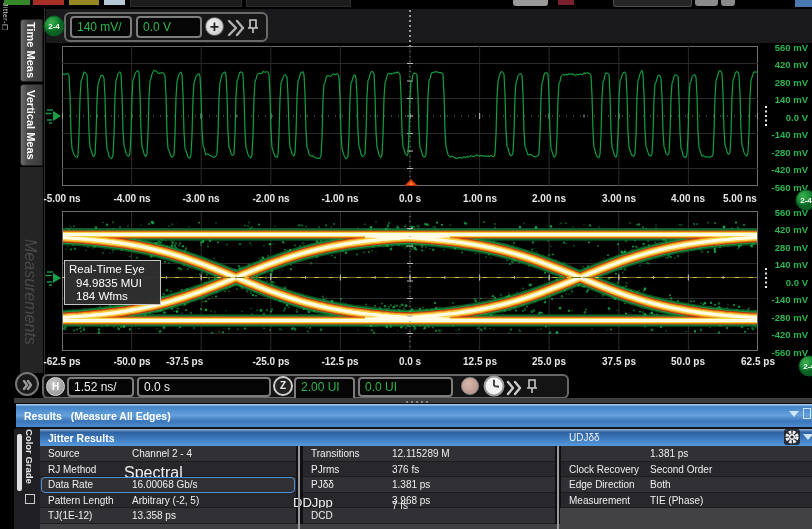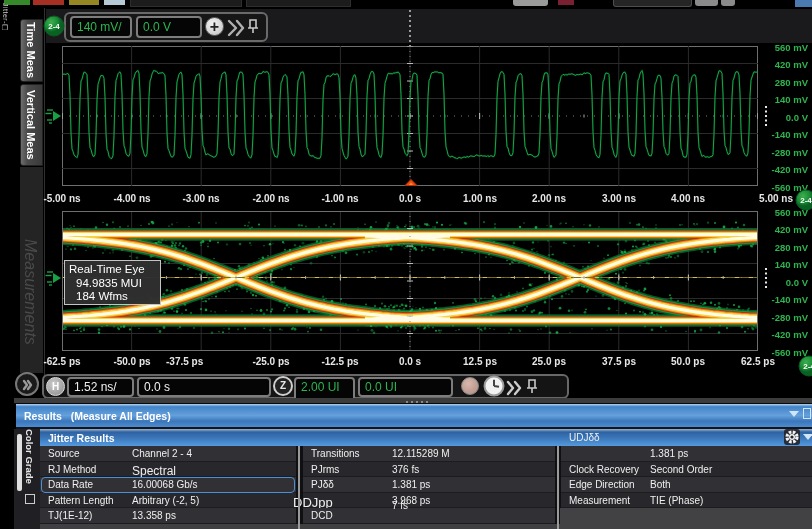--- a/index.html
+++ b/index.html
@@ -148,21 +148,21 @@
 <div style="position:absolute;left:27px;top:193px;width:70px;text-align:center;font-size:10px;font-weight:bold;color:#e6e6e6">-5.00 ns</div>
 <div style="position:absolute;left:97px;top:193px;width:70px;text-align:center;font-size:10px;font-weight:bold;color:#e6e6e6">-4.00 ns</div>
 <div style="position:absolute;left:166px;top:193px;width:70px;text-align:center;font-size:10px;font-weight:bold;color:#e6e6e6">-3.00 ns</div>
 <div style="position:absolute;left:236px;top:193px;width:70px;text-align:center;font-size:10px;font-weight:bold;color:#e6e6e6">-2.00 ns</div>
 <div style="position:absolute;left:305px;top:193px;width:70px;text-align:center;font-size:10px;font-weight:bold;color:#e6e6e6">-1.00 ns</div>
 <div style="position:absolute;left:375px;top:193px;width:70px;text-align:center;font-size:10px;font-weight:bold;color:#e6e6e6">0.0 s</div>
 <div style="position:absolute;left:445px;top:193px;width:70px;text-align:center;font-size:10px;font-weight:bold;color:#e6e6e6">1.00 ns</div>
 <div style="position:absolute;left:514px;top:193px;width:70px;text-align:center;font-size:10px;font-weight:bold;color:#e6e6e6">2.00 ns</div>
 <div style="position:absolute;left:584px;top:193px;width:70px;text-align:center;font-size:10px;font-weight:bold;color:#e6e6e6">3.00 ns</div>
 <div style="position:absolute;left:653px;top:193px;width:70px;text-align:center;font-size:10px;font-weight:bold;color:#e6e6e6">4.00 ns</div>
-<div style="position:absolute;left:723px;top:193px;width:70px;text-align:right;font-size:10px;font-weight:bold;color:#e6e6e6">5.00 ns</div>
+<div style="position:absolute;left:723px;top:193px;width:70px;text-align:left;font-size:10px;font-weight:bold;color:#e6e6e6">5.00 ns</div>
 <div style="position:absolute;left:760px;top:41.5px;width:48px;text-align:right;font-size:9.5px;font-weight:bold;color:#2db54f">560 mV</div>
 <div style="position:absolute;left:760px;top:59.0px;width:48px;text-align:right;font-size:9.5px;font-weight:bold;color:#2db54f">420 mV</div>
 <div style="position:absolute;left:760px;top:76.5px;width:48px;text-align:right;font-size:9.5px;font-weight:bold;color:#2db54f">280 mV</div>
 <div style="position:absolute;left:760px;top:94.0px;width:48px;text-align:right;font-size:9.5px;font-weight:bold;color:#2db54f">140 mV</div>
 <div style="position:absolute;left:760px;top:111.5px;width:48px;text-align:right;font-size:9.5px;font-weight:bold;color:#2db54f">0.0 V</div>
 <div style="position:absolute;left:760px;top:129.0px;width:48px;text-align:right;font-size:9.5px;font-weight:bold;color:#2db54f">-140 mV</div>
 <div style="position:absolute;left:760px;top:146.5px;width:48px;text-align:right;font-size:9.5px;font-weight:bold;color:#2db54f">-280 mV</div>
 <div style="position:absolute;left:760px;top:164.0px;width:48px;text-align:right;font-size:9.5px;font-weight:bold;color:#2db54f">-420 mV</div>
 <div style="position:absolute;left:760px;top:181.5px;width:48px;text-align:right;font-size:9.5px;font-weight:bold;color:#2db54f">-560 mV</div>
 <svg width="22" height="22" style="position:absolute;left:795px;top:189px">
@@ -1333,21 +1333,21 @@
 <div class="abs" style="left:803px;top:434px;width:0;height:0;border-left:5px solid transparent;border-right:5px solid transparent;border-top:6px solid #cfe6fa"></div>
 
 <div class="abs" style="left:40px;top:446px;width:772px;height:83px;background:#101013"></div>
 <div class="abs" style="left:40px;top:524px;width:772px;height:5px;background:#404043"></div>
 <div class="abs" style="left:560px;top:508.4px;width:252px;height:21px;background:#424245"></div>
 <div style="position:absolute;left:40px;top:446.0px;width:256px;height:15.6px;background:#313135;border-bottom:1px solid #1c1c1f;box-sizing:border-box"></div>
 <div style="position:absolute;left:48px;top:448.0px;font-size:10px;color:#efefef">Source</div>
 <div style="position:absolute;left:132px;top:448.0px;font-size:10px;color:#efefef">Channel 2 - 4</div>
 <div style="position:absolute;left:40px;top:461.6px;width:256px;height:15.6px;background:#28282c;border-bottom:1px solid #1c1c1f;box-sizing:border-box"></div>
 <div style="position:absolute;left:48px;top:463.6px;font-size:10px;color:#efefef">RJ Method</div>
-<div style="position:absolute;left:132px;top:463.6px;font-size:12px;color:#efefef">Spectral</div>
+<div style="position:absolute;left:124px;top:463.6px;font-size:16px;color:#efefef">Spectral</div>
 <div style="position:absolute;left:40px;top:477.2px;width:256px;height:15.6px;background:#313135;border-bottom:1px solid #1c1c1f;box-sizing:border-box"></div>
 <div style="position:absolute;left:48px;top:479.2px;font-size:10px;color:#efefef">Data Rate</div>
 <div style="position:absolute;left:132px;top:479.2px;font-size:10px;color:#efefef">16.00068 Gb/s</div>
 <div style="position:absolute;left:40px;top:492.8px;width:256px;height:15.6px;background:#28282c;border-bottom:1px solid #1c1c1f;box-sizing:border-box"></div>
 <div style="position:absolute;left:48px;top:494.8px;font-size:10px;color:#efefef">Pattern Length</div>
 <div style="position:absolute;left:132px;top:494.8px;font-size:10px;color:#efefef">Arbitrary (-2, 5)</div>
 <div style="position:absolute;left:40px;top:508.4px;width:256px;height:15.6px;background:#313135;border-bottom:1px solid #1c1c1f;box-sizing:border-box"></div>
 <div style="position:absolute;left:48px;top:510.4px;font-size:10px;color:#efefef">TJ(1E-12)</div>
 <div style="position:absolute;left:132px;top:510.4px;font-size:10px;color:#efefef">13.358 ps</div>
 <div style="position:absolute;left:303px;top:446.0px;width:252px;height:15.6px;background:#313135;border-bottom:1px solid #1c1c1f;box-sizing:border-box"></div>

